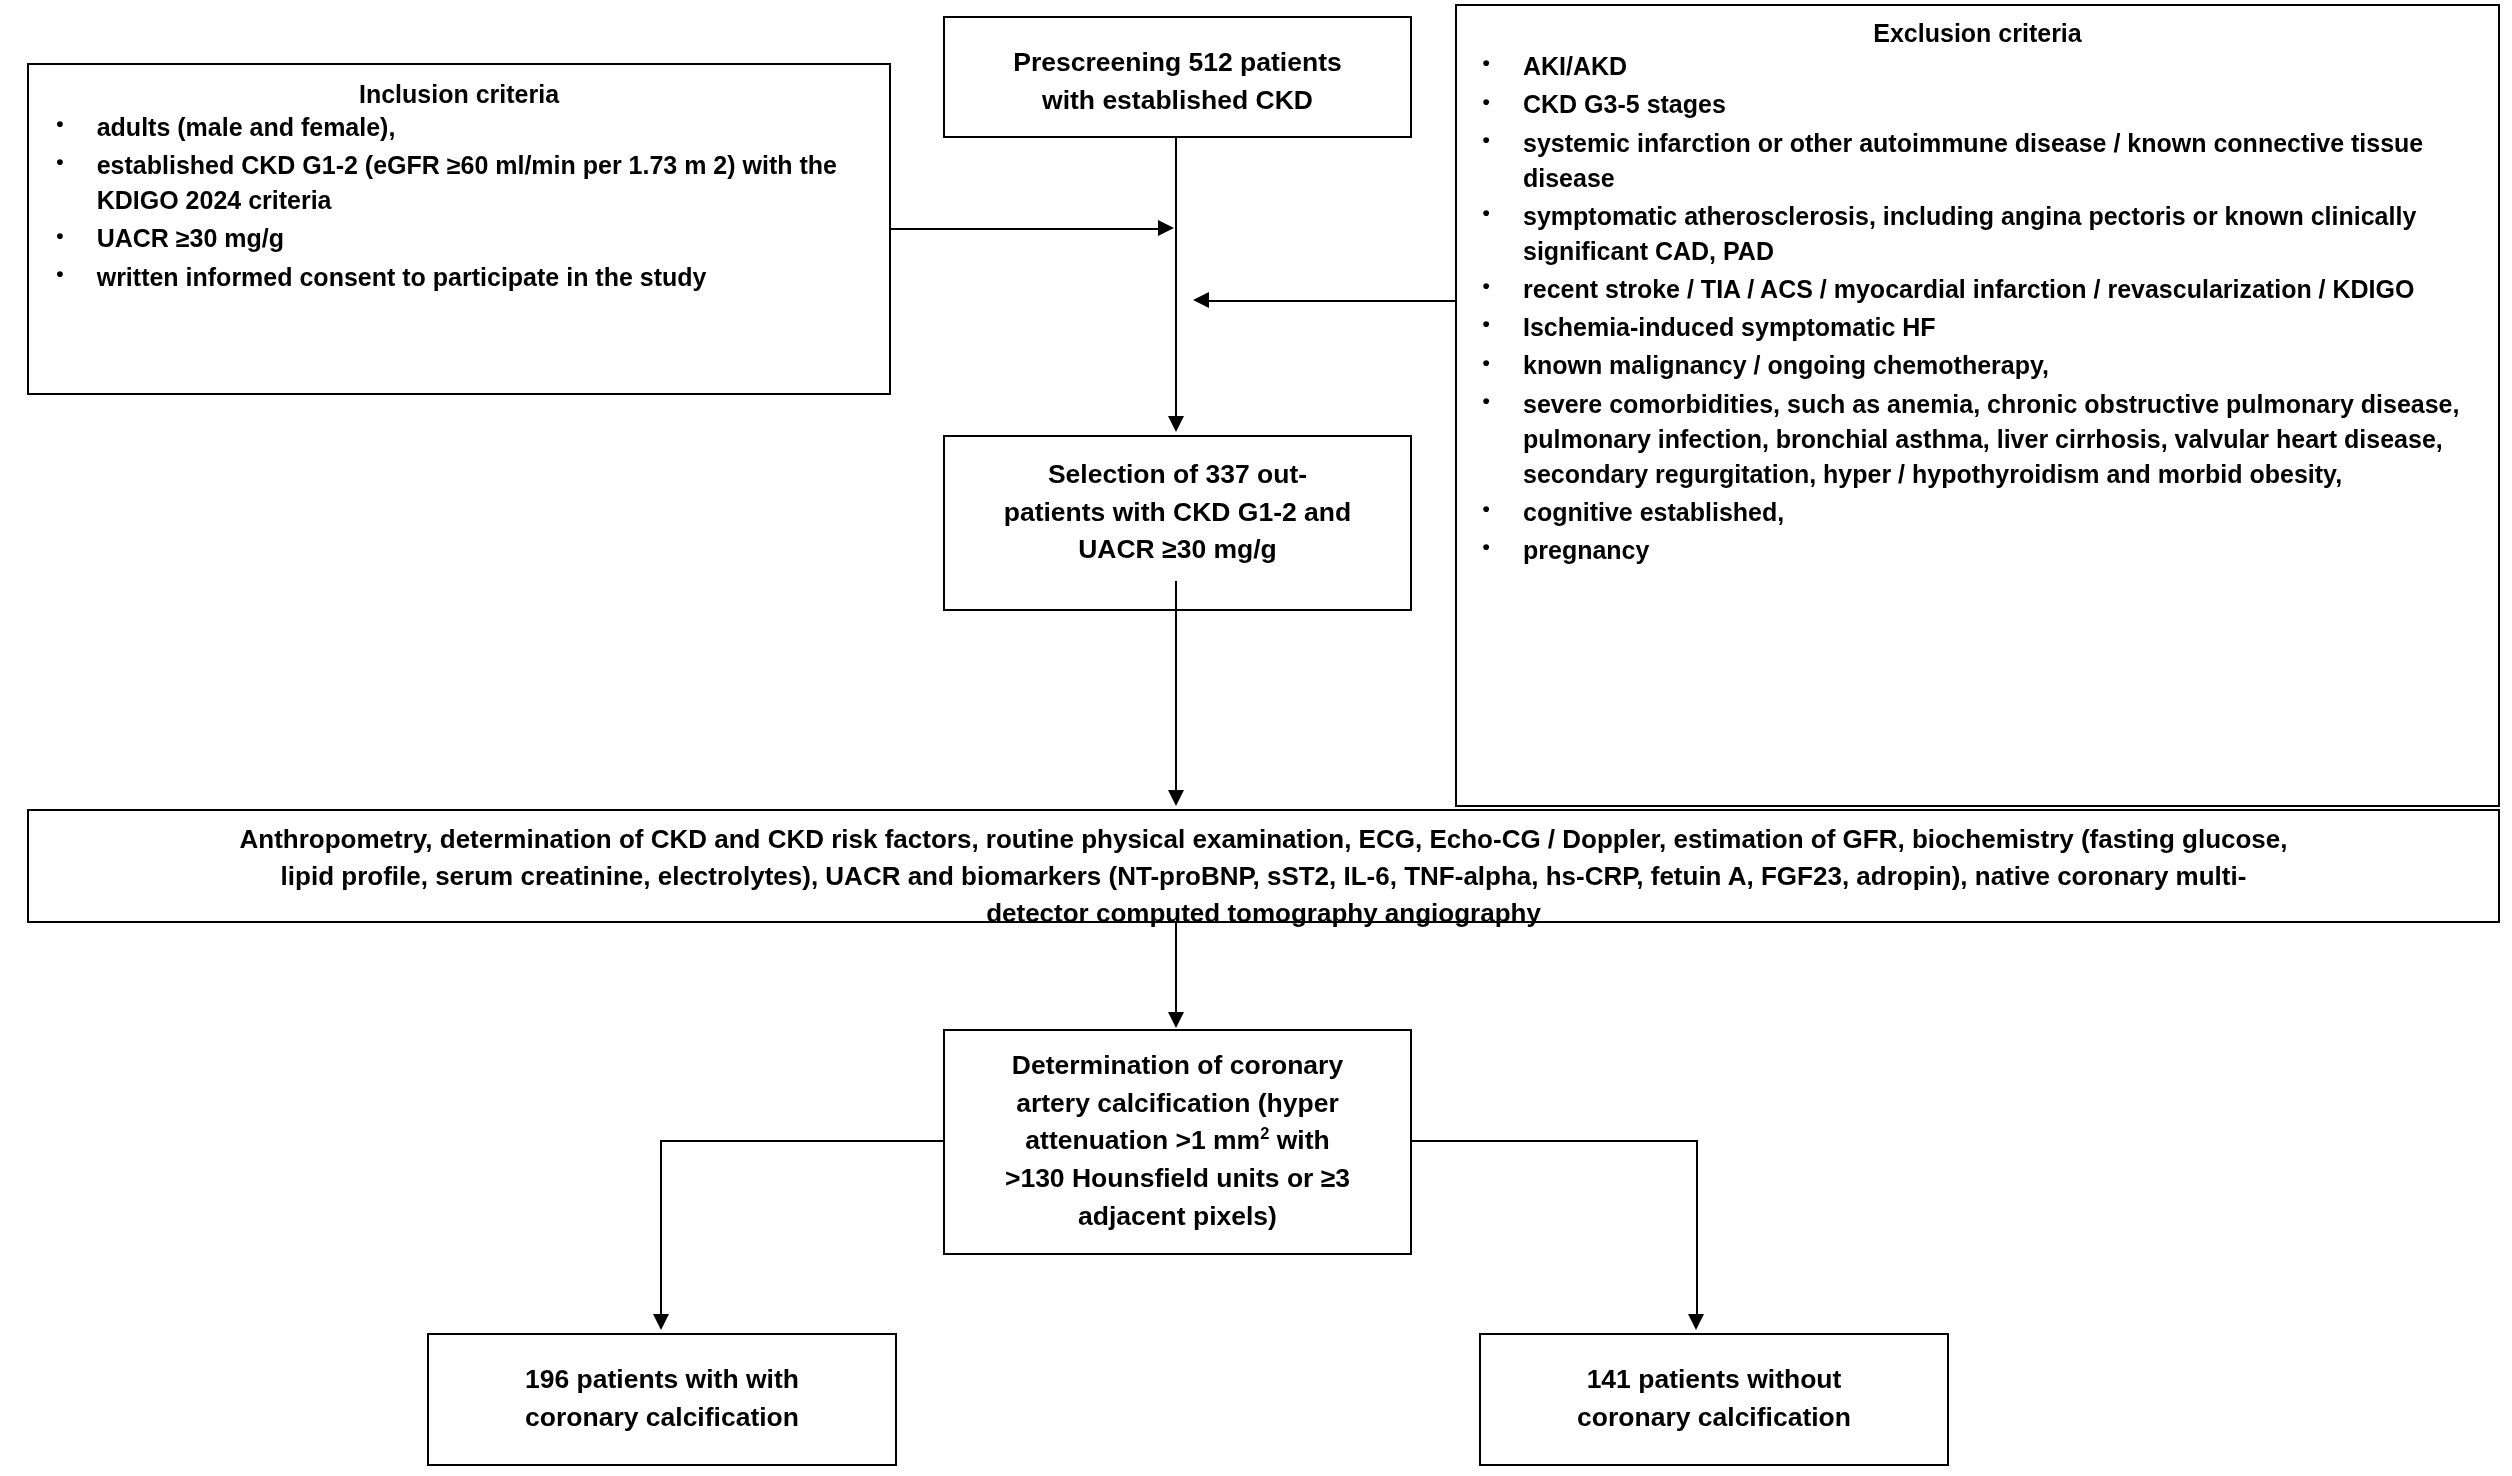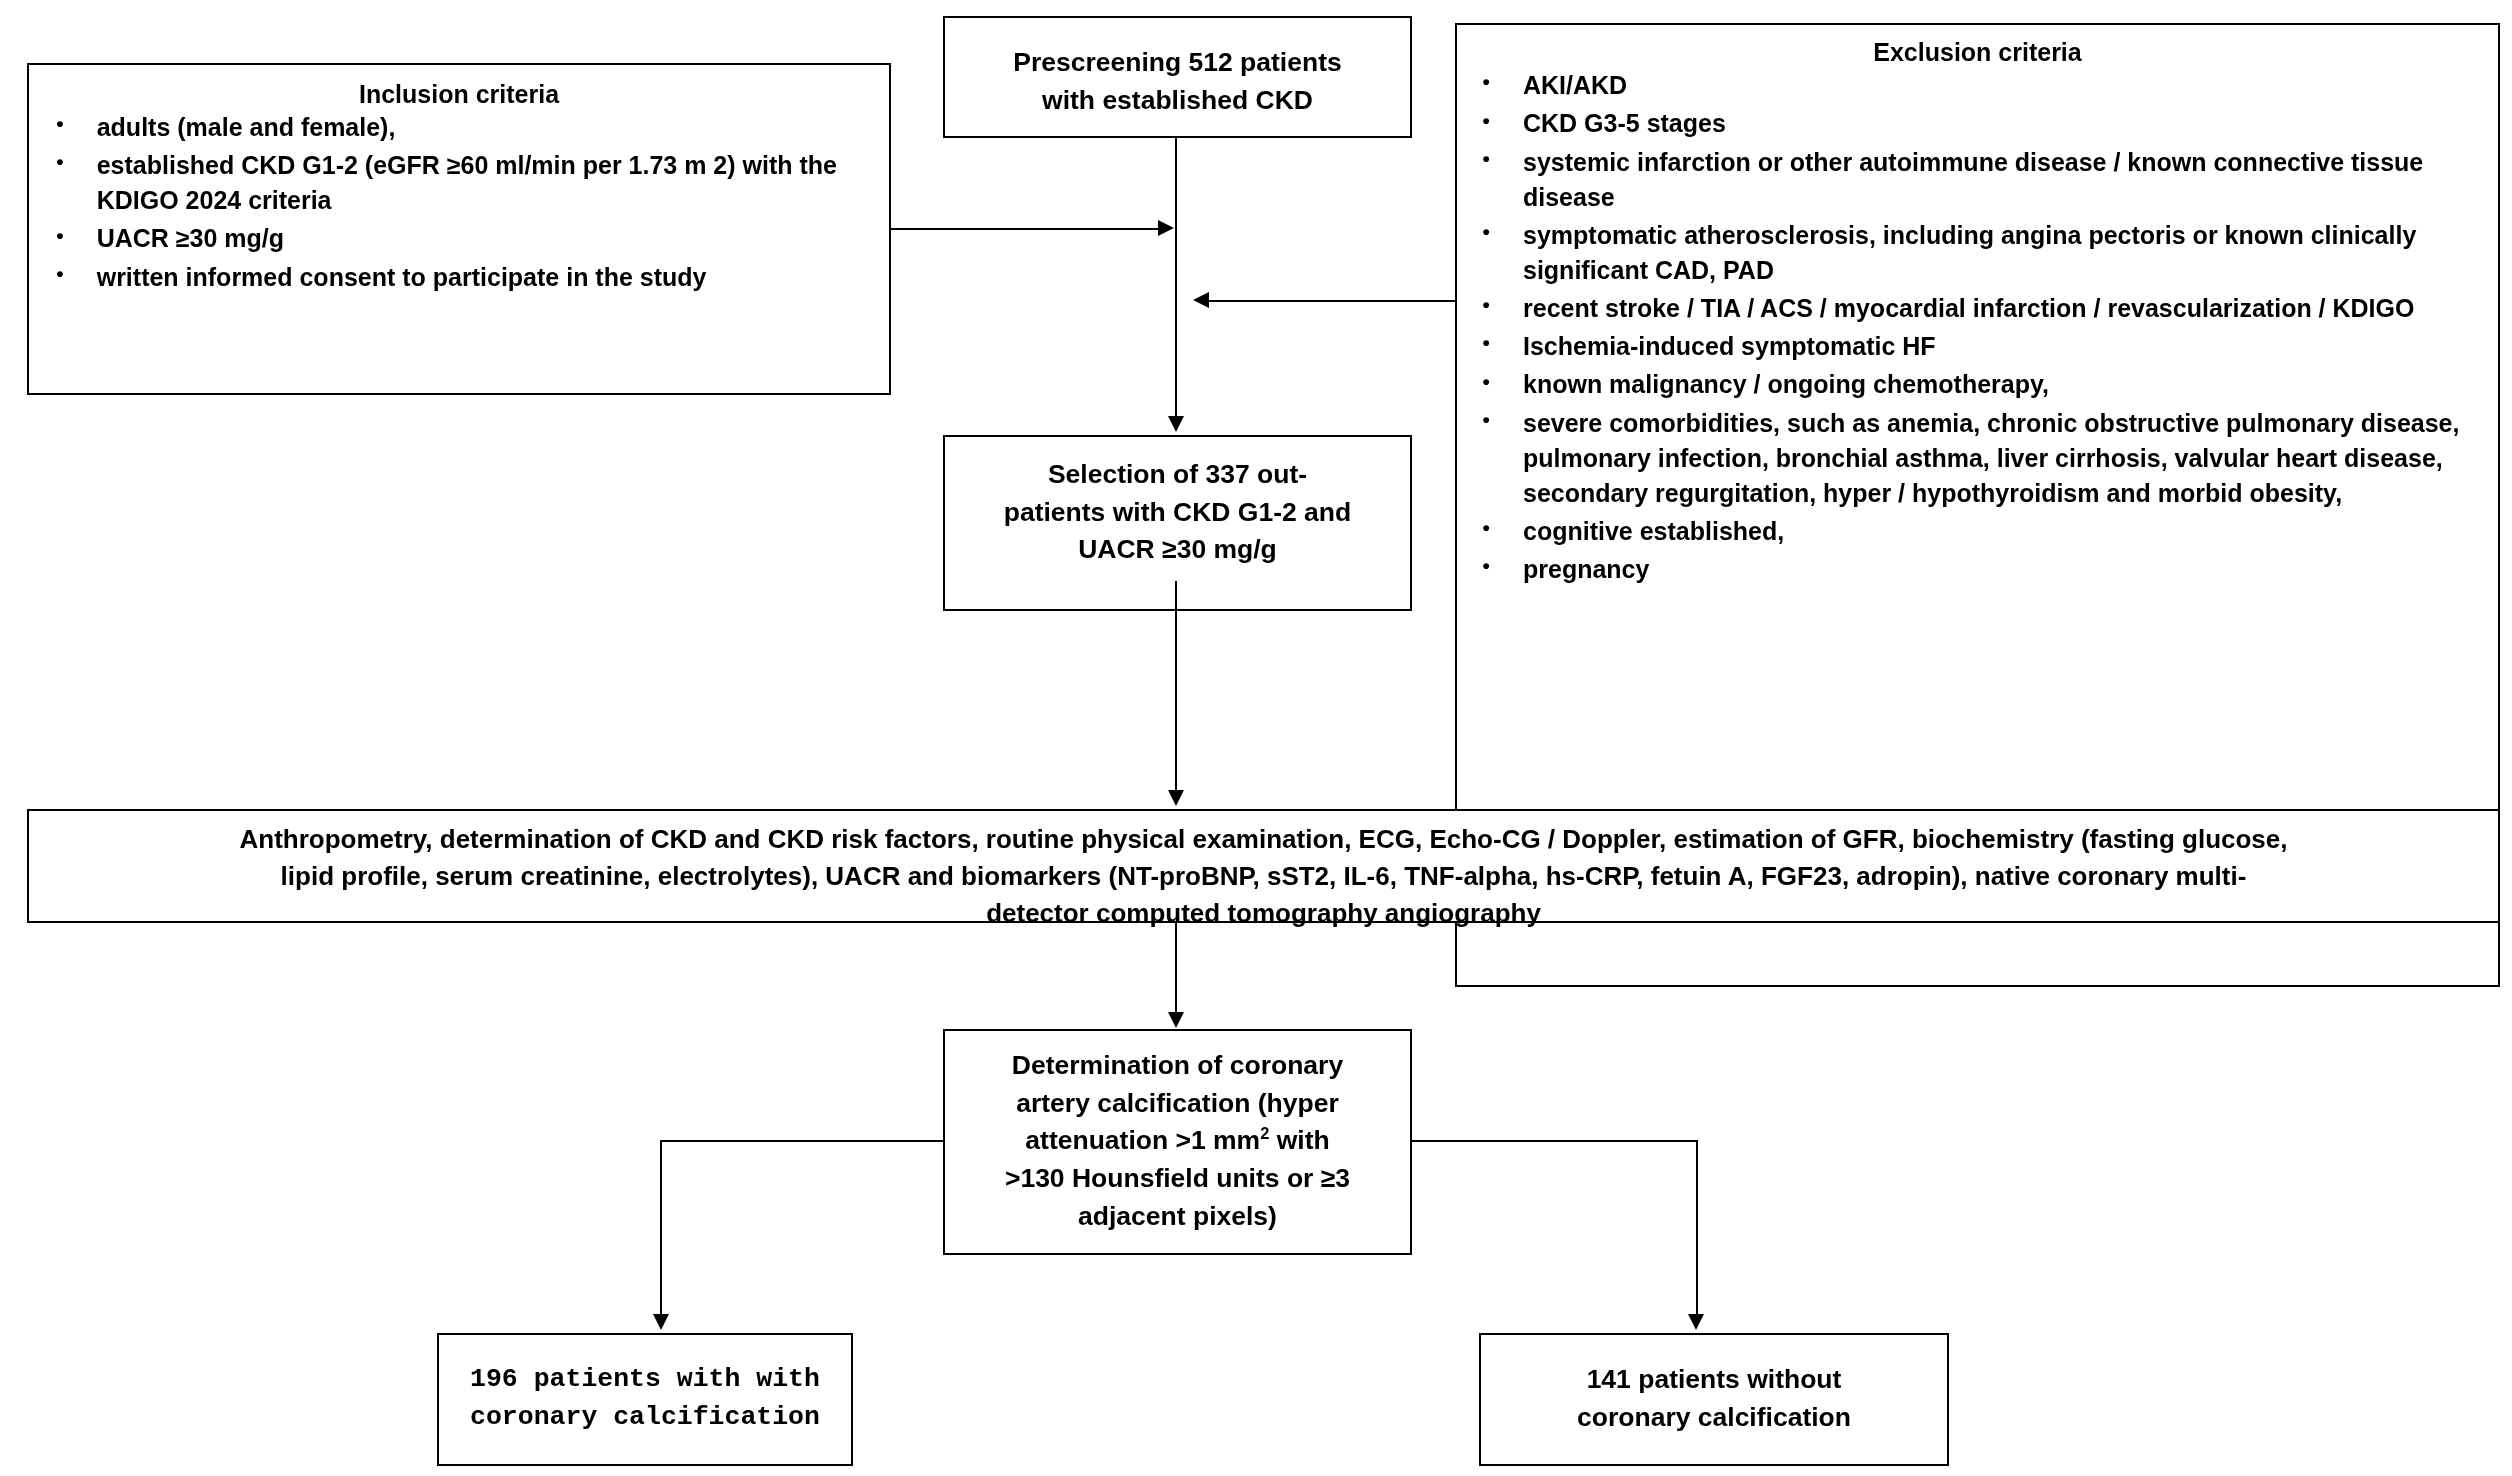--- a/index.html
+++ b/index.html
@@ -102,21 +102,21 @@
       <li>UACR ≥30 mg/g</li>
       <li>written informed consent to participate in the study</li>
     </ul>
   </div>
 
   <div class="box" style="left:943px; top:16px; width:469px; height:122px; padding:26px 14.5px 0 14.5px;">
     <div class="centered-text">Prescreening 512 patients</div>
     <div class="centered-text">with established CKD</div>
   </div>
 
-  <div class="box" style="left:1455px; top:23px; width:1045px; height:964px; padding:11.2px 16px 0 16px;">
+  <div class="box" style="left:1455px; top:4px; width:1045px; height:803px; padding:11.2px 16px 0 16px;">
     <div class="box-title">Exclusion criteria</div>
     <ul class="crit">
       <li>AKI/AKD</li>
       <li>CKD G3-5 stages</li>
       <li>systemic infarction or other autoimmune disease / known connective tissue disease</li>
       <li>symptomatic atherosclerosis, including angina pectoris or known clinically significant CAD, PAD</li>
       <li>recent stroke / TIA / ACS / myocardial infarction / revascularization / KDIGO</li>
       <li>Ischemia-induced symptomatic HF</li>
       <li>known malignancy / ongoing chemotherapy,</li>
       <li>severe comorbidities, such as anemia, chronic obstructive pulmonary disease, pulmonary infection, bronchial asthma, liver cirrhosis, valvular heart disease, secondary regurgitation, hyper / hypothyroidism and morbid obesity,</li>
@@ -140,21 +140,21 @@
   <div class="box" style="left:943px; top:1029px; width:469px; height:226px; padding:16px 11.2px 0 11.2px;">
     <div class="centered-text">Determination of coronary</div>
     <div class="centered-text">artery calcification (hyper</div>
     <div class="centered-text">
       <span>attenuation &gt;1 mm</span><sup>2</sup><span> with</span>
     </div>
     <div class="centered-text">&gt;130 Hounsfield units or ≥3</div>
     <div class="centered-text">adjacent pixels)</div>
   </div>
 
-  <div class="box" style="left:437px; top:1333px; width:416px; height:133px; padding:26px 11.2px 0 11.2px;font-family:Liberation Mono, monospace;">
+  <div class="box" style="left:427px; top:1333px; width:470px; height:133px; padding:26px 11.2px 0 11.2px;">
     <div class="centered-text">196 patients with with</div>
     <div class="centered-text">coronary calcification</div>
   </div>
 
   <div class="box" style="left:1463px; top:1333px; width:470px; height:133px; padding:26px 11.2px 0 11.2px;margin-left:16px;">
     <div class="centered-text">141 patients without</div>
     <div class="centered-text">coronary calcification</div>
   </div>
 
   <div class="ln-v" style="left:1175px; top:138px; height:279px;"></div>

